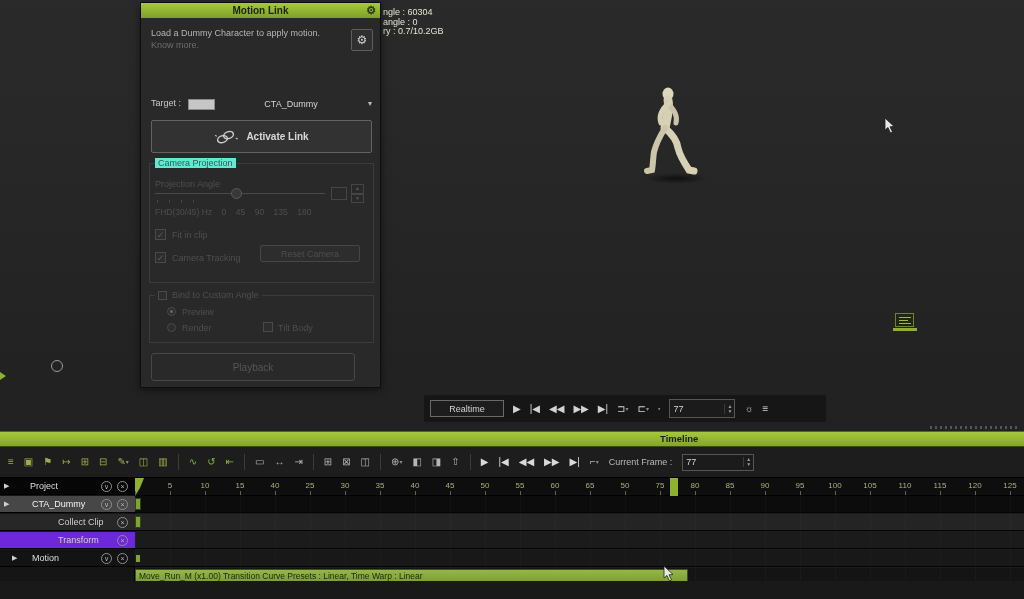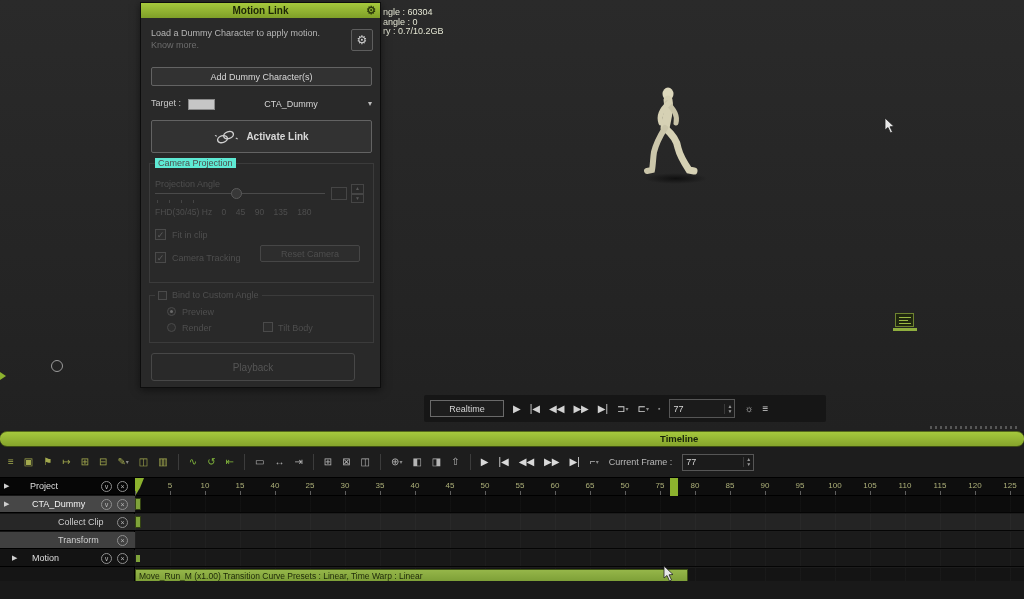--- a/index.html
+++ b/index.html
@@ -60,21 +60,21 @@
   #playbar .pb-btn{border:1px solid #6a6a6a;color:#d5d5d5;font-size:9px;width:74px;height:17px;text-align:center;line-height:16px;background:#1d1d1d;}
   #playbar .pb-icon{color:#d2d2d2;font-size:10px;line-height:17px;white-space:nowrap;}
   #playbar .pb-icon.small{font-size:7px;color:#8a8a8a;}
   .framebox{display:flex;align-items:center;border:1px solid #565656;background:#1b1b1b;height:19px;}
   .framebox input{background:transparent;border:0;color:#d8d8d8;font-size:9px;width:100%;padding:0 3px;outline:none;}
   .framebox .spin{display:flex;flex-direction:column;font-size:5px;color:#999;line-height:5px;padding:0 2px;border-left:1px solid #3a3a3a;}
   #playbar .framebox{width:66px;}
   .dd{font-size:6px;color:#8a8a8a;vertical-align:middle;}
 
   
-  #tl-titlebar{left:0;top:431px;width:1024px;height:16px;background:linear-gradient(#a5c83d,#85a42b);border-top:1px solid #55691c;border-bottom:1px solid #3e4e14;border-radius:7px;}
+  #tl-titlebar{left:0;top:431px;width:1024px;height:16px;background:linear-gradient(#a5c83d,#85a42b);border-top:1px solid #55691c;border-bottom:1px solid #3e4e14;}
   #tl-title{left:660px;top:1px;color:#17220a;font-size:9.5px;font-weight:bold;}
   #grip{left:930px;top:426px;width:88px;height:3px;background:repeating-linear-gradient(90deg,#565656 0 2px,transparent 2px 5px);}
   #tl-toolbar{left:0;top:447px;width:1024px;height:31px;background:#1d1d1d;border-bottom:1px solid #000;display:flex;align-items:center;gap:10px;padding:0 8px;}
   .tb-icon{font-size:10px;line-height:18px;white-space:nowrap;}
   .tb-icon.olive{color:#a3aa4e;}
   .tb-icon.green{color:#83b83c;}
   .tb-icon.gray{color:#b5b5b5;}
   .tb-icon.lt{color:#d9d9d9;}
   .tb-sep{width:1px;height:16px;background:#3c3c3c;}
   .tb-label{color:#b9b9b9;font-size:9px;}
@@ -142,21 +142,20 @@
 
   <div id="panel" class="abs">
     <div id="panel-header" class="abs">
       <span>Motion Link</span>
       <span id="panel-gear" class="abs">⚙</span>
     </div>
     <div id="desc" class="abs">Load a Dummy Character to apply motion.</div>
     <div id="knowmore" class="abs">Know more.</div>
     <div id="settings-btn" class="abs"><span>⚙</span></div>
 
-    <div id="add-dummy" class="abs btn">Add Dummy Character(s)</div>
 
     <div id="target-row" class="abs">
       <span>Target :</span>
       <span id="target-swatch" class="abs"></span>
       <span id="target-value" class="abs">CTA_Dummy</span>
       <span id="target-arrow" class="abs">▾</span>
     </div>
 
     <div id="activate" class="abs btn">
       <svg width="24" height="14">
@@ -281,21 +280,21 @@
     <div class="trow" style="top:18px;background:#474747;color:#f2f2f2;">
       <span class="arrow" style="left:4px">▶</span>
       <span class="tlabel" style="left:32px">CTA_Dummy</span>
       <span class="circ" style="left:101px">∨</span>
       <span class="circ" style="left:117px">×</span>
     </div>
     <div class="trow" style="top:36px;background:#272727;color:#cfcfcf;">
       <span class="tlabel" style="left:58px">Collect Clip</span>
       <span class="circ" style="left:117px">×</span>
     </div>
-    <div class="trow" style="top:54px;background:#404040;color:#cfcfcf;">
+    <div class="trow" style="top:54px;background:#6d28d9;color:#cfcfcf;">
       <span class="tlabel" style="left:58px">Transform</span>
       <span class="circ" style="left:117px">×</span>
     </div>
     <div class="trow" style="top:72px;background:#131313;">
       <span class="arrow" style="left:12px">▶</span>
       <span class="tlabel" style="left:32px">Motion</span>
       <span class="circ" style="left:101px">∨</span>
       <span class="circ" style="left:117px">×</span>
     </div>
   </div>

